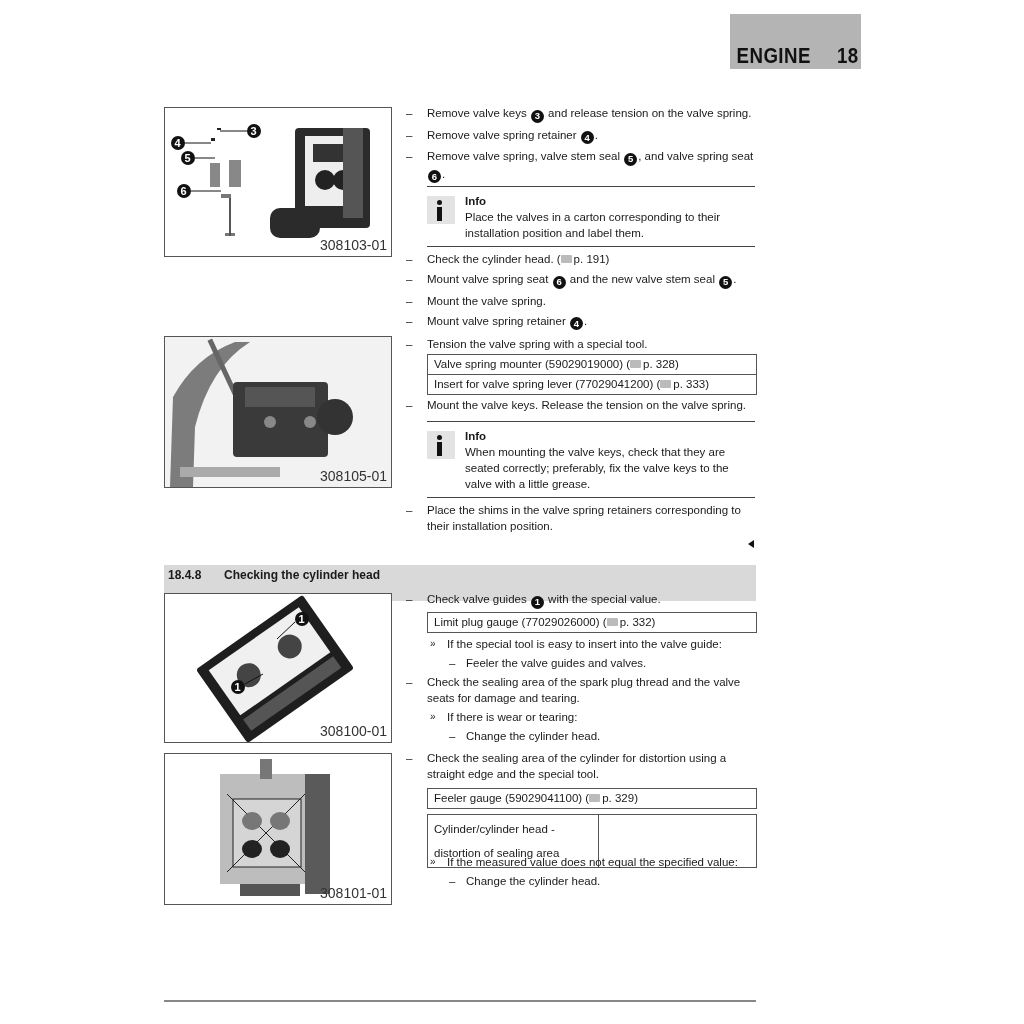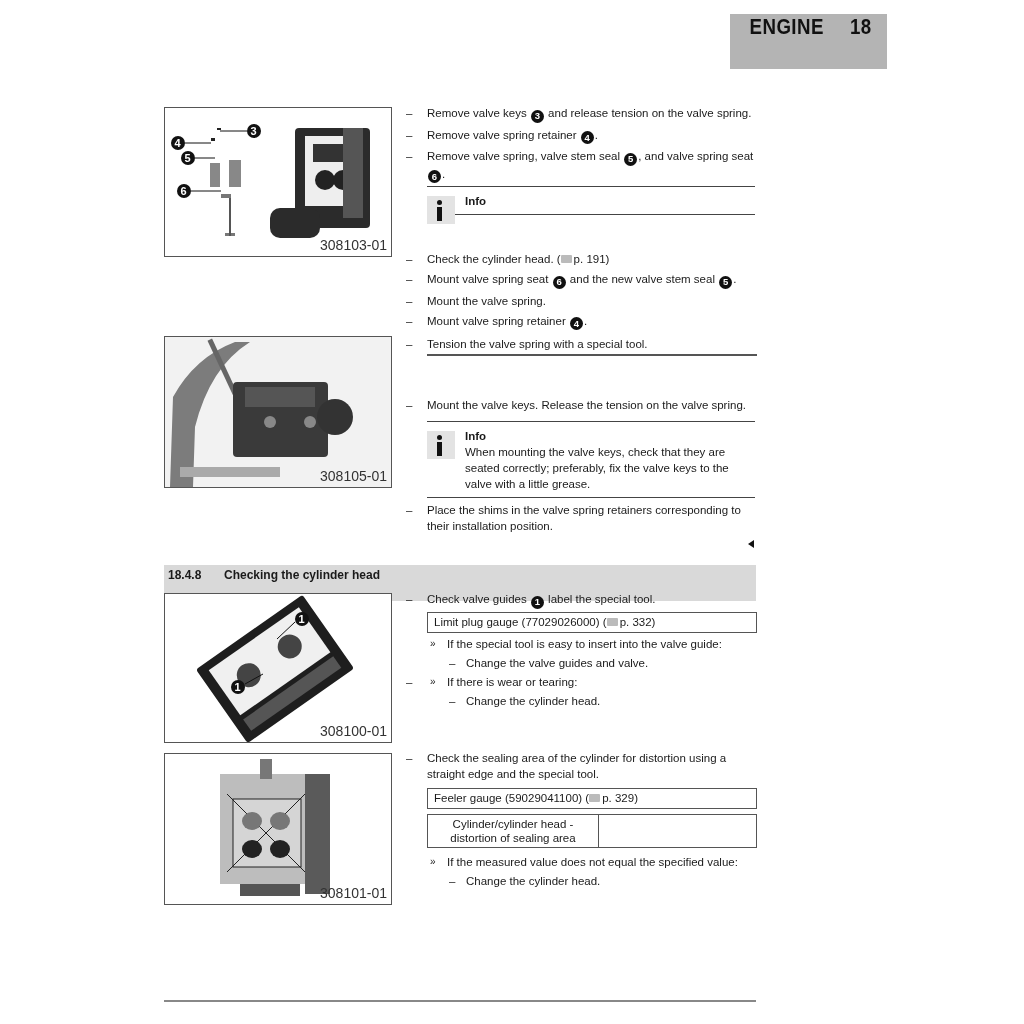--- a/index.html
+++ b/index.html
@@ -1,19 +1,19 @@
 <!DOCTYPE html>
 <html><head>
 <meta charset="utf-8">
 <style>
   html, body { margin:0; padding:0; background:#ffffff; }
   body { width:1024px; height:1024px; position:relative; overflow:hidden;
          font-family:"Liberation Sans", "DejaVu Sans", sans-serif; color:#1a1a1a; }
-  .header-box { position:absolute; left:730px; top:14px; width:157px; height:55px;
-                background:#b4b4b4; display:flex; align-items:flex-start; justify-content:center; }
+  .header-box { position:absolute; left:730px; top:14px; width:131px; height:55px;
+                background:#b4b4b4; display:flex; align-items:flex-end; justify-content:center; }
   .header-box span { font-family:"Liberation Sans", sans-serif; font-weight:bold; font-size:22px;
                      letter-spacing:0.5px; color:#111; transform:scaleX(0.85); display:inline-block; }
   .header-box .num { margin-left:18px; }
 
   .fig { position:absolute; left:164px; width:226px; border:1px solid #555; background:#fff; overflow:hidden; }
   .fig .cap { position:absolute; right:4px; bottom:3px; font-size:14px; color:#333; }
   .fig svg { position:absolute; left:0; top:0; }
 
   .txt { position:absolute; left:406px; width:350px; font-size:11.5px; line-height:16px; }
   .step { position:relative; padding-left:21px; margin:0; }
@@ -34,21 +34,21 @@
   .info .icon .bar { position:absolute; left:10px; top:11px; width:5px; height:14px; background:#111; }
   .info .body { margin-left:38px; }
   .info .title { font-weight:bold; }
 
   .toolbox { position:absolute; left:427px; width:328px; border:1px solid #555; font-size:11.5px; }
   .toolbox .row { padding:2px 6px; line-height:15px; }
   .toolbox .row + .row { border-top:1px solid #555; }
   .book { display:inline-block; width:11px; height:8px; background:#bbb; vertical-align:0px; margin-right:2px; border-radius:1px; }
 
   .spec { position:absolute; left:427px; width:328px; border:1px solid #555; font-size:11.5px; display:flex; }
-  .spec .c1 { width:158px; padding:2px 6px; border-right:1px solid #555; line-height:14px;text-align:center; }
+  .spec .c1 { width:158px; padding:2px 6px; border-right:1px solid #555; line-height:24px; }
   .spec .c2 { flex:1; padding:2px 6px; line-height:16px; }
 
   .section-bar { position:absolute; left:164px; top:565px; width:592px; height:36px; background:#d9d9d9;
                  font-weight:bold; font-size:12px; line-height:20px; }
   .section-bar .sn { position:absolute; left:4px; }
   .section-bar .st { position:absolute; left:60px; }
 
   .endmark { position:absolute; left:748px; top:540px; width:0; height:0;
              border-top:4px solid transparent; border-bottom:4px solid transparent; border-right:6px solid #111; }
   .footer-line { position:absolute; left:164px; top:1000px; width:592px; height:1.5px; background:#888; }
@@ -160,32 +160,35 @@
   <p class="step"><span class="dash">–</span><span>Remove valve spring, valve stem seal </span><span class="num-badge">5</span><span>, and valve spring seat </span><span class="num-badge">6</span><span>.</span></p>
 </div>
 
 <div class="info" style="top:186px;">
   <div class="icon">
       <div class="dot"></div>
       <div class="bar"></div>
     </div>
   <div class="body">
     <div class="title">Info</div>
+    <div>Place the valves in a carton corresponding to their installation position and label them.</div>
   </div>
 </div>
 
 <div class="txt" style="top:251px;">
   <p class="step" style="margin-bottom:4px;"><span class="dash">–</span><span>Check the cylinder head. (</span><span class="book"></span><a>p. 191</a><span>)</span></p>
   <p class="step" style="margin-bottom:4px;"><span class="dash">–</span><span>Mount valve spring seat </span><span class="num-badge">6</span><span> and the new valve stem seal </span><span class="num-badge">5</span><span>.</span></p>
   <p class="step" style="margin-bottom:4px;"><span class="dash">–</span><span>Mount the valve spring.</span></p>
   <p class="step" style="margin-bottom:6px;"><span class="dash">–</span><span>Mount valve spring retainer </span><span class="num-badge">4</span><span>.</span></p>
   <p class="step"><span class="dash">–</span><span>Tension the valve spring with a special tool.</span></p>
 </div>
 
 <div class="toolbox" style="top:354px;">
+  <div class="row"><span>Valve spring mounter (59029019000) (</span><span class="book"></span><a>p. 328</a><span>)</span></div>
+  <div class="row"><span>Insert for valve spring lever (77029041200) (</span><span class="book"></span><a>p. 333</a><span>)</span></div>
 </div>
 
 <div class="txt" style="top:397px;">
   <p class="step"><span class="dash">–</span><span>Mount the valve keys. Release the tension on the valve spring.</span></p>
 </div>
 
 <div class="info" style="top:421px;">
   <div class="icon">
       <div class="dot"></div>
       <div class="bar"></div>
@@ -196,31 +199,31 @@
   </div>
 </div>
 
 <div class="txt" style="top:502px;">
   <p class="step"><span class="dash">–</span><span>Place the shims in the valve spring retainers corresponding to their installation position.</span></p>
 </div>
 
 <div class="endmark"></div>
 
 <div class="txt" style="top:591px;">
-  <p class="step"><span class="dash">–</span><span>Check valve guides </span><span class="num-badge">1</span><span> label the special tool.</span></p>
+  <p class="step"><span class="dash">–</span><span>Check valve guides </span><span class="num-badge">1</span><span> with the special value.</span></p>
 </div>
 
 <div class="toolbox" style="top:612px;">
   <div class="row"><span>Limit plug gauge (77029026000) (</span><span class="book"></span><a>p. 332</a><span>)</span></div>
 </div>
 
 <div class="txt" style="top:636px;">
   <p class="sub" style="margin:0 0 3px 0;"><span class="mark">»</span><span>If the special tool is easy to insert into the valve guide:</span></p>
-  <p class="subsub" style="margin:0 0 3px 0;"><span class="dash">–</span><span>Change the valve guides and valve.</span></p>
-  <p class="step" style="margin-bottom:3px;"><span class="dash">–</span></p>
+  <p class="subsub" style="margin:0 0 3px 0;"><span class="dash">–</span><span>Feeler the valve guides and valves.</span></p>
+  <p class="step" style="margin-bottom:3px;"><span class="dash">–</span><span>Check the sealing area of the spark plug thread and the valve seats for damage and tearing.</span></p>
   <p class="sub" style="margin:0 0 3px 0;"><span class="mark">»</span><span>If there is wear or tearing:</span></p>
   <p class="subsub" style="margin:0;"><span class="dash">–</span><span>Change the cylinder head.</span></p>
 </div>
 
 <div class="txt" style="top:750px;">
   <p class="step"><span class="dash">–</span><span>Check the sealing area of the cylinder for distortion using a straight edge and the special tool.</span></p>
 </div>
 
 <div class="toolbox" style="top:788px;">
   <div class="row"><span>Feeler gauge (59029041100) (</span><span class="book"></span><a>p. 329</a><span>)</span></div>

